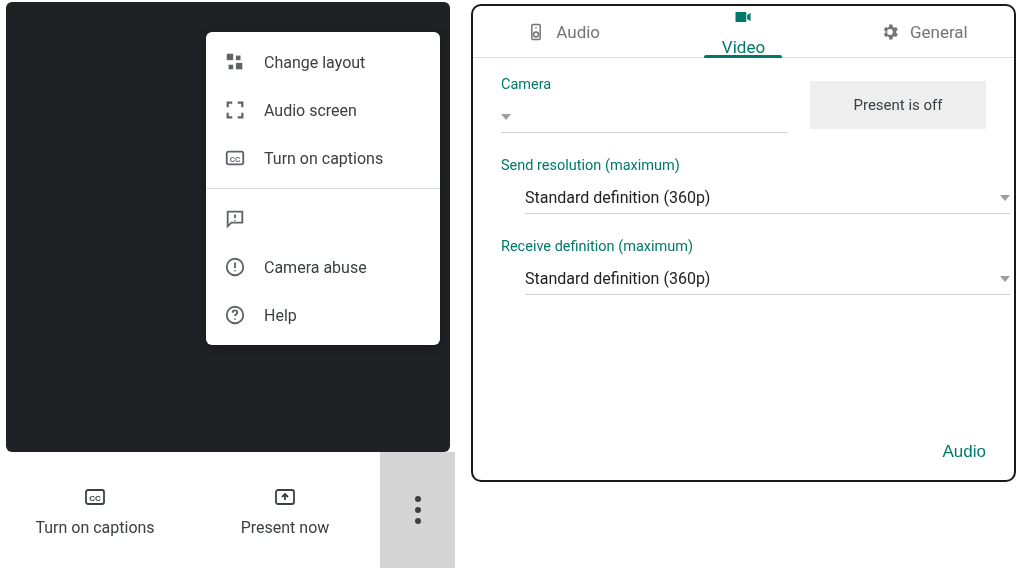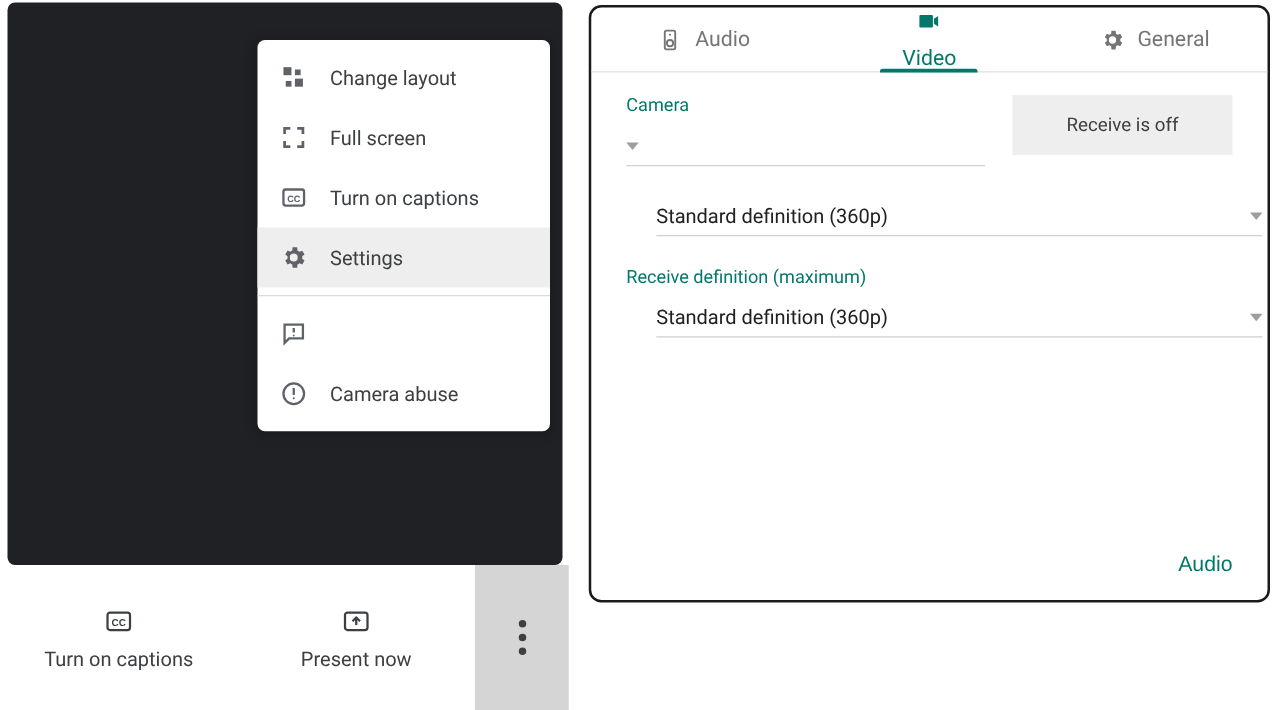--- a/index.html
+++ b/index.html
@@ -140,20 +140,21 @@
   .tab-icon { width: 20px; height: 20px; display:flex; align-items:center; justify-content:center;}
   .tab-icon svg { width: 20px; height: 20px; }
 
   .settings-body {
     padding: 18px 28px 0 28px;
   }
   .camera-row {
     display: flex;
     gap: 22px;
     margin-bottom: 24px;
+    align-items: center;
   }
   .camera-select { flex: 1; }
   .camera-off-box {
     width: 176px; height: 48px;
     background: #eeeeee;
     display: flex; align-items: center; justify-content: center;
     color: #3c4043;
     font-size: 15px;
   }
   .field-label {
@@ -211,41 +212,33 @@
 
       <div class="menu-item">
         <span class="menu-icon">
           <svg viewBox="0 0 24 24" fill="none" stroke="#5f6368" stroke-width="2.4">
               <path d="M4 9V4h5"></path>
               <path d="M20 9V4h-5"></path>
               <path d="M4 15v5h5"></path>
               <path d="M20 15v5h-5"></path>
             </svg>
         </span>
-        <span>Full screen</span>
+        <span>Audio screen</span>
       </div>
 
       <div class="menu-item">
         <span class="menu-icon">
           <svg viewBox="0 0 24 24" fill="none" stroke="#5f6368" stroke-width="2">
               <rect x="3" y="5" width="18" height="14" rx="2"></rect>
               <text x="12" y="16" text-anchor="middle" font-size="8" fill="#5f6368" font-family="Arial" font-weight="bold" stroke="none">CC</text>
             </svg>
         </span>
         <span>Turn on captions</span>
       </div>
 
-      <div class="menu-item selected">
-        <span class="menu-icon">
-          <svg viewBox="0 0 24 24" fill="#5f6368">
-              <path d="M19.4 13a7.5 7.5 0 000-2l2-1.6-2-3.4-2.4 1a7.4 7.4 0 00-1.7-1L15 3h-4l-.3 2.9a7.4 7.4 0 00-1.7 1l-2.4-1-2 3.4L6.6 11a7.5 7.5 0 000 2l-2 1.6 2 3.4 2.4-1a7.4 7.4 0 001.7 1L11 21h4l.3-2.9a7.4 7.4 0 001.7-1l2.4 1 2-3.4zM12 15.5A3.5 3.5 0 1115.5 12 3.5 3.5 0 0112 15.5z"></path>
-            </svg>
-        </span>
-        <span>Settings</span>
-      </div>
 
       <div class="menu-divider"></div>
 
       <div class="menu-item">
         <span class="menu-icon">
           <svg viewBox="0 0 24 24" fill="none" stroke="#5f6368" stroke-width="2">
               <path d="M4 4h16v12H8l-4 4z"></path>
               <line x1="12" y1="7" x2="12" y2="11"></line>
               <circle cx="12" cy="13.5" r="0.8" fill="#5f6368" stroke="none"></circle>
             </svg>
@@ -256,20 +249,30 @@
         <span class="menu-icon">
           <svg viewBox="0 0 24 24" fill="none" stroke="#5f6368" stroke-width="2">
               <circle cx="12" cy="12" r="9"></circle>
               <line x1="12" y1="7" x2="12" y2="13"></line>
               <circle cx="12" cy="16" r="0.9" fill="#5f6368" stroke="none"></circle>
             </svg>
         </span>
         <span>Camera abuse</span>
       </div>
 
+      <div class="menu-item">
+        <span class="menu-icon">
+          <svg viewBox="0 0 24 24" fill="none" stroke="#5f6368" stroke-width="2">
+              <circle cx="12" cy="12" r="9"></circle>
+              <path d="M9.5 9.5a2.5 2.5 0 015 0c0 1.5-2.5 2-2.5 3.5"></path>
+              <circle cx="12" cy="16.5" r="0.9" fill="#5f6368" stroke="none"></circle>
+            </svg>
+        </span>
+        <span>Help</span>
+      </div>
 
     </div>
   </div>
 
   <div class="bottom-bar">
     <div class="bottom-btn">
       <span class="b-icon">
         <svg viewBox="0 0 24 24" fill="none" stroke="#3c4043" stroke-width="1.8">
             <rect x="3" y="5" width="18" height="14" rx="2"></rect>
             <text x="12" y="16" text-anchor="middle" font-size="8" fill="#3c4043" font-family="Arial" font-weight="bold" stroke="none">CC</text>
@@ -329,24 +332,25 @@
 
   <div class="settings-body">
     <div class="camera-row">
       <div class="camera-select">
         <div class="field-label">Camera</div>
         <div class="select-row" style="margin-bottom:0">
           <span class="chev"></span>
         </div>
       </div>
       <div class="camera-off-box">
-        <span>Receive is off</span>
-      </div>
-    </div>
-
+        <span>Present is off</span>
+      </div>
+    </div>
+
+    <div class="field-label">Send resolution (maximum)</div>
     <div class="select-row wide">
       <span>Standard definition (360p)</span>
       <span class="chev"></span>
     </div>
 
     <div class="field-label">Receive definition (maximum)</div>
     <div class="select-row wide">
       <span>Standard definition (360p)</span>
       <span class="chev"></span>
     </div>

